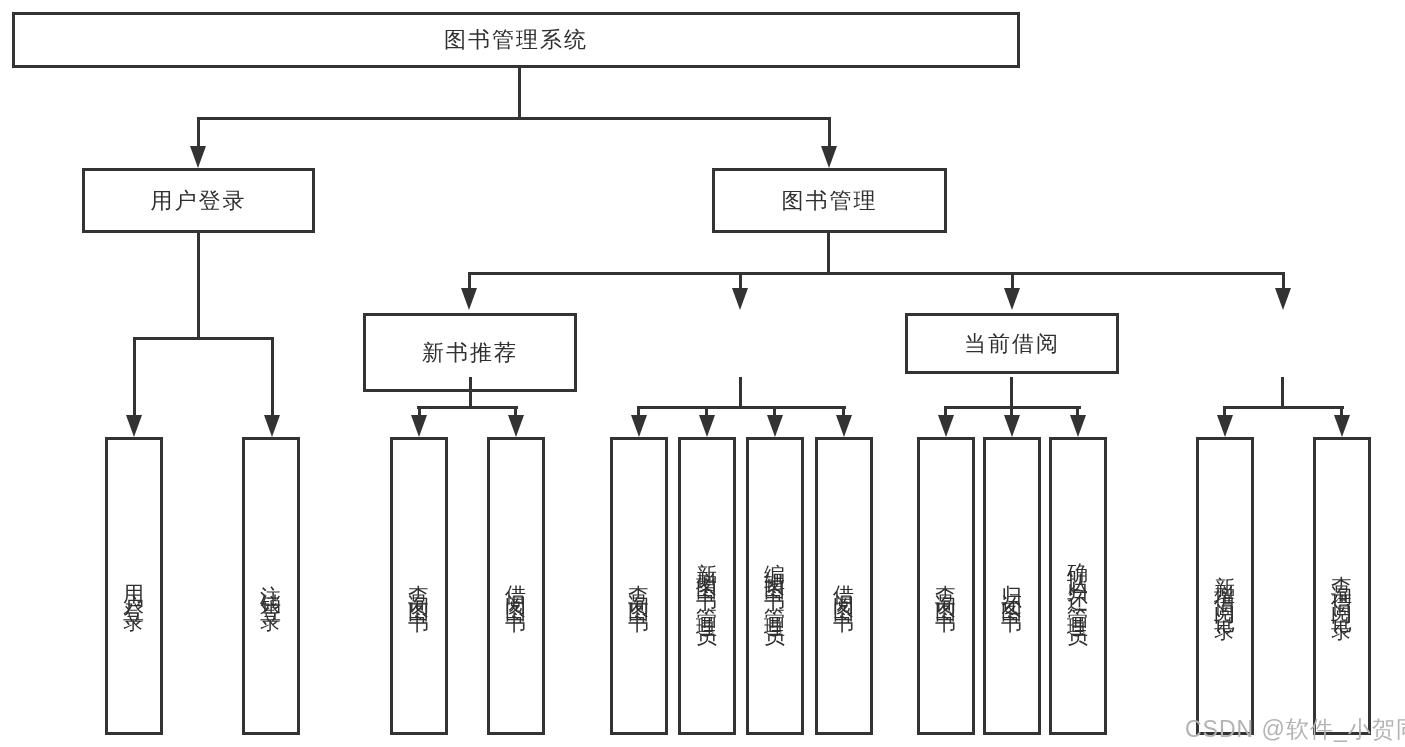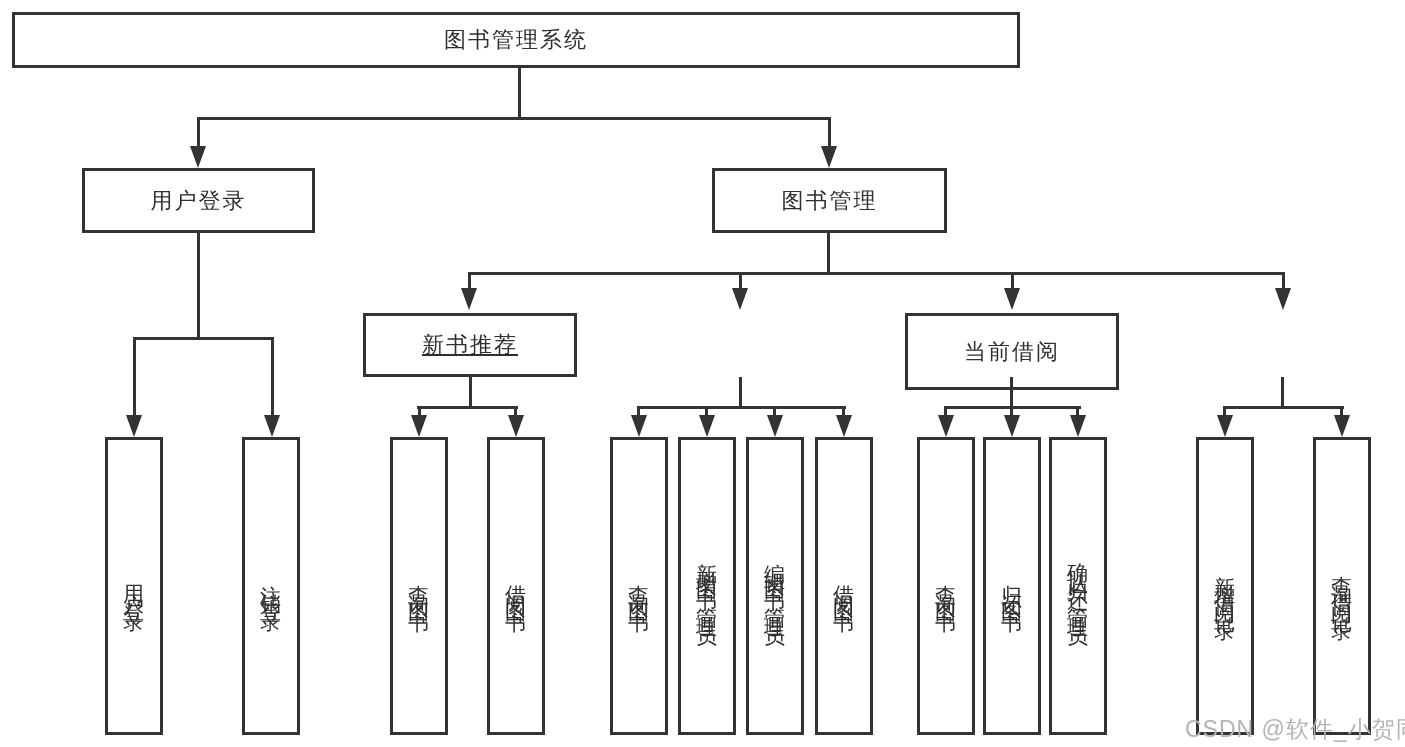--- a/index.html
+++ b/index.html
@@ -69,24 +69,24 @@
   <div class="hl" style="left:468px; top:272px; width:817px;"></div>
   <div class="vl" style="left:468px; top:272px; height:20px;"></div>
   <div class="arrow" style="left:461px; top:288px;"></div>
   <div class="vl" style="left:739px; top:272px; height:20px;"></div>
   <div class="arrow" style="left:732px; top:288px;"></div>
   <div class="vl" style="left:1011px; top:272px; height:20px;"></div>
   <div class="arrow" style="left:1004px; top:288px;"></div>
   <div class="vl" style="left:1282px; top:272px; height:20px;"></div>
   <div class="arrow" style="left:1275px; top:288px;"></div>
 
-  <div class="box" style="left:363px; top:313px; width:214px; height:64px;text-decoration:underline;">
+  <div class="box" style="left:363px; top:313px; width:214px; height:79px;">
     <span>新书推荐</span>
   </div>
-  <div class="box" style="left:905px; top:313px; width:214px; height:77px;">
+  <div class="box" style="left:905px; top:313px; width:214px; height:61px;">
     <span>当前借阅</span>
   </div>
 
   <div class="vl" style="left:469px; top:377px; height:30px;"></div>
   <div class="hl" style="left:417px; top:406px; width:101px;"></div>
   <div class="vl" style="left:418px; top:406px; height:12px;"></div>
   <div class="arrow" style="left:411px; top:415px;"></div>
   <div class="vl" style="left:514px; top:406px; height:12px;"></div>
   <div class="arrow" style="left:508px; top:415px;"></div>
 

